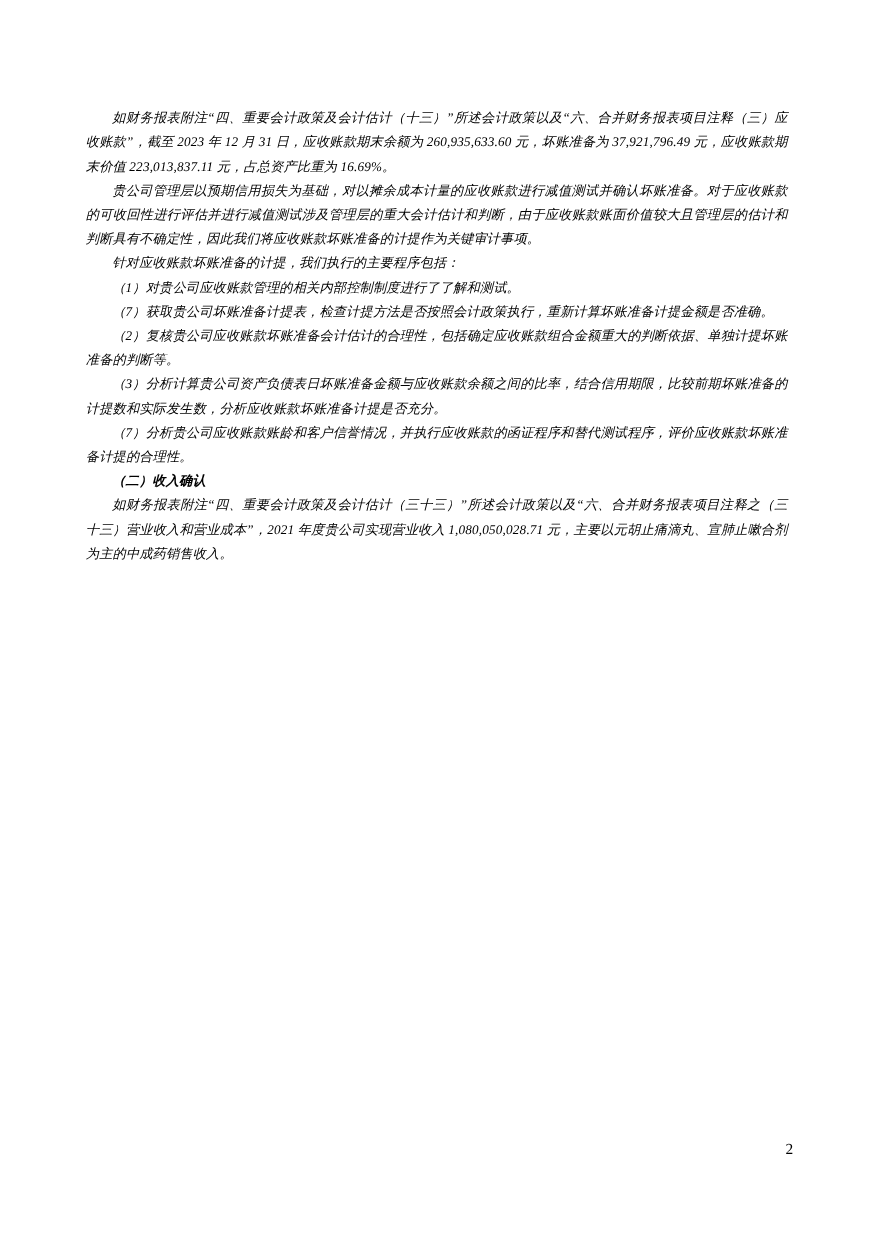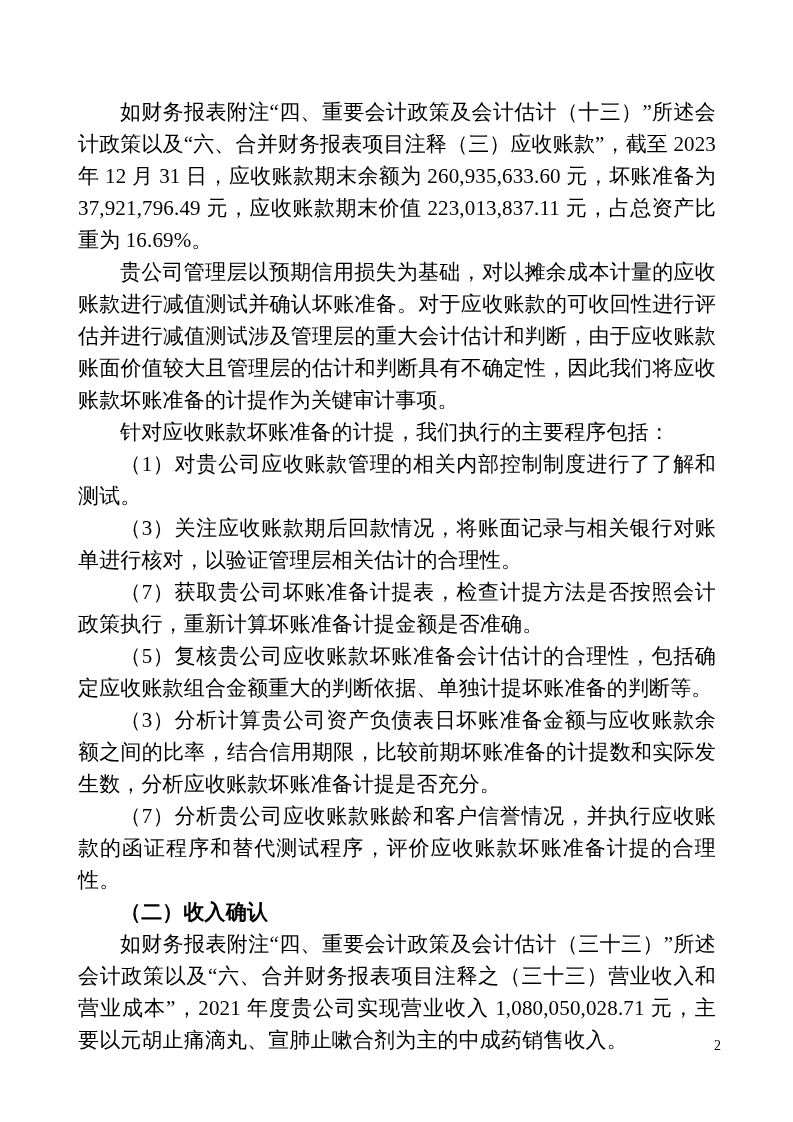--- a/index.html
+++ b/index.html
@@ -18,26 +18,27 @@
     font-family: "Liberation Serif", "DejaVu Serif", serif;
     color: #000000;
   }
   .content {
     position: absolute;
     left: 78px;
     top: 96px;
     width: 638px;
   }
   .para {
-    font-size: 21px;
-    line-height: 32px;
+    font-size: 12px;
+    line-height: 22px;
     text-align: justify;
     text-justify: inter-ideograph;
     margin: 0;
     letter-spacing: 0.15px;
+    font-style: italic;
   }
   .indent2 {
     text-indent: 2em;
   }
   .bold {
     font-weight: bold;
   }
   .page-number {
     position: absolute;
     right: 72px;
@@ -49,22 +50,21 @@
 </style>
 </head>
 <body>
 
 <div class="page">
   <div class="content">
     <p class="para indent2">如财务报表附注“四、重要会计政策及会计估计（十三）”所述会计政策以及“六、合并财务报表项目注释（三）应收账款”，截至 2023 年 12 月 31 日，应收账款期末余额为 260,935,633.60 元，坏账准备为 37,921,796.49 元，应收账款期末价值 223,013,837.11 元，占总资产比重为 16.69%。</p>
     <p class="para indent2">贵公司管理层以预期信用损失为基础，对以摊余成本计量的应收账款进行减值测试并确认坏账准备。对于应收账款的可收回性进行评估并进行减值测试涉及管理层的重大会计估计和判断，由于应收账款账面价值较大且管理层的估计和判断具有不确定性，因此我们将应收账款坏账准备的计提作为关键审计事项。</p>
     <p class="para indent2">针对应收账款坏账准备的计提，我们执行的主要程序包括：</p>
     <p class="para indent2">（1）对贵公司应收账款管理的相关内部控制制度进行了了解和测试。</p>
-    <p class="para indent2">（3）关注应收账款期后回款情况，将账面记录与相关银行对账单进行核对，以验证管理层相关估计的合理性。</p>
     <p class="para indent2">（7）获取贵公司坏账准备计提表，检查计提方法是否按照会计政策执行，重新计算坏账准备计提金额是否准确。</p>
-    <p class="para indent2">（5）复核贵公司应收账款坏账准备会计估计的合理性，包括确定应收账款组合金额重大的判断依据、单独计提坏账准备的判断等。</p>
+    <p class="para indent2">（2）复核贵公司应收账款坏账准备会计估计的合理性，包括确定应收账款组合金额重大的判断依据、单独计提坏账准备的判断等。</p>
     <p class="para indent2">（3）分析计算贵公司资产负债表日坏账准备金额与应收账款余额之间的比率，结合信用期限，比较前期坏账准备的计提数和实际发生数，分析应收账款坏账准备计提是否充分。</p>
     <p class="para indent2">（7）分析贵公司应收账款账龄和客户信誉情况，并执行应收账款的函证程序和替代测试程序，评价应收账款坏账准备计提的合理性。</p>
     <p class="para indent2 bold">（二）收入确认</p>
     <p class="para indent2">如财务报表附注“四、重要会计政策及会计估计（三十三）”所述会计政策以及“六、合并财务报表项目注释之（三十三）营业收入和营业成本”，2021 年度贵公司实现营业收入 1,080,050,028.71 元，主要以元胡止痛滴丸、宣肺止嗽合剂为主的中成药销售收入。</p>
   </div>
   <div class="page-number">2</div>
 </div>
 
 </body></html>

